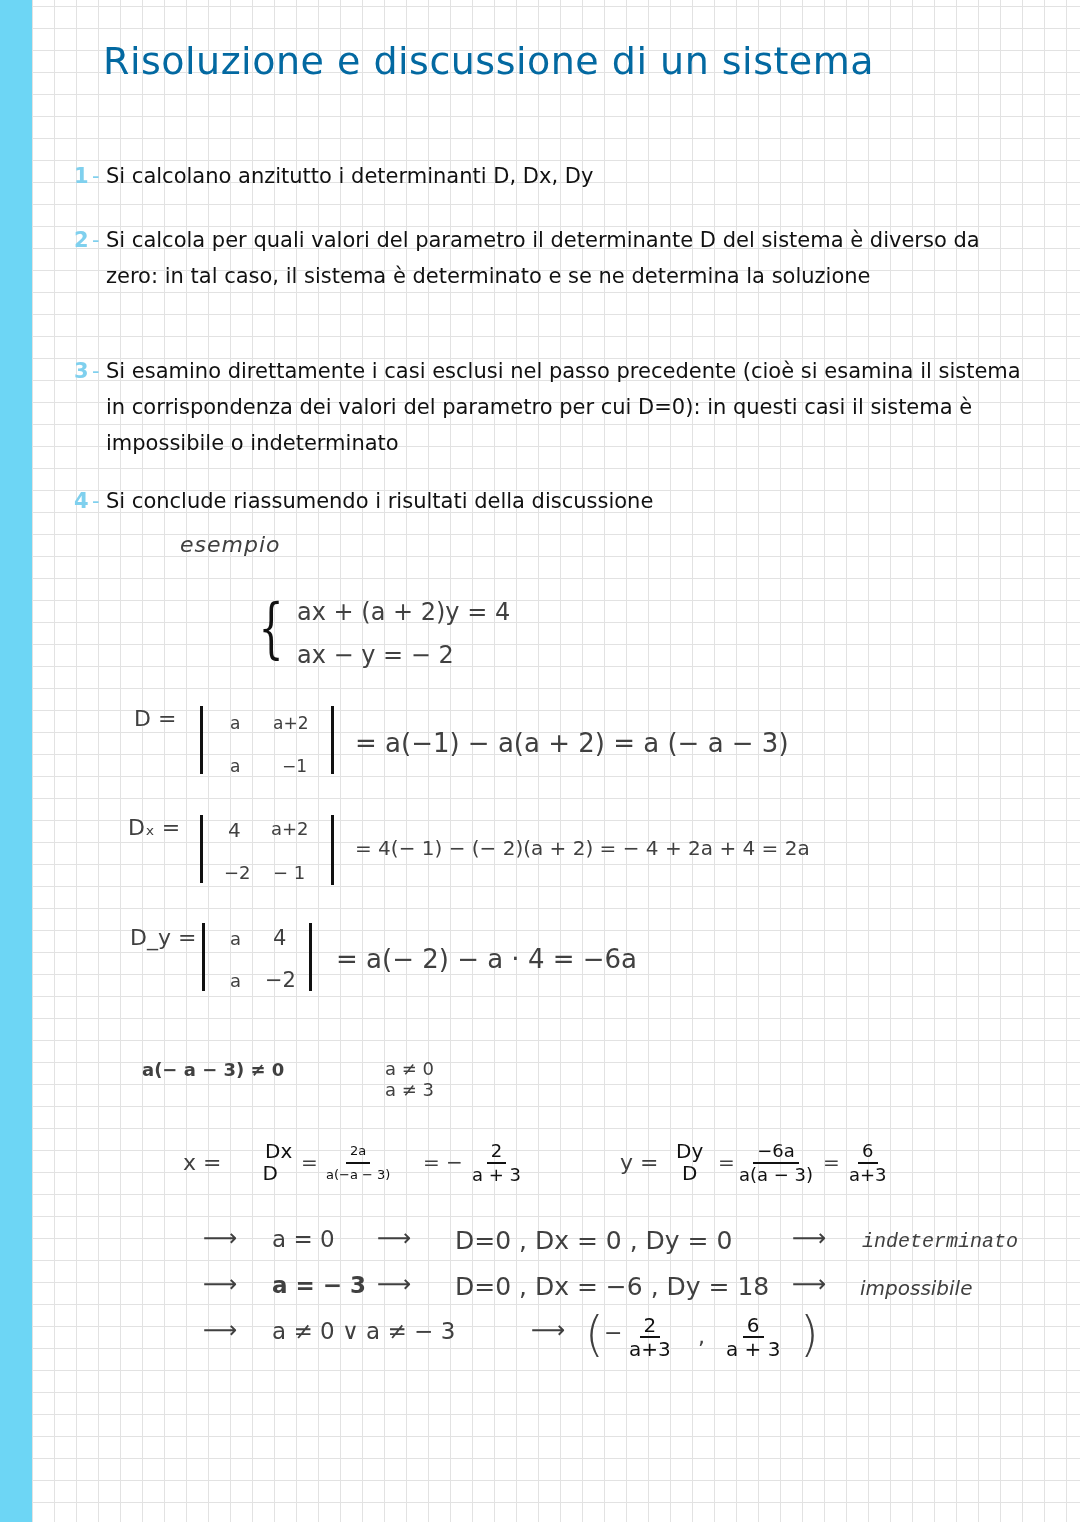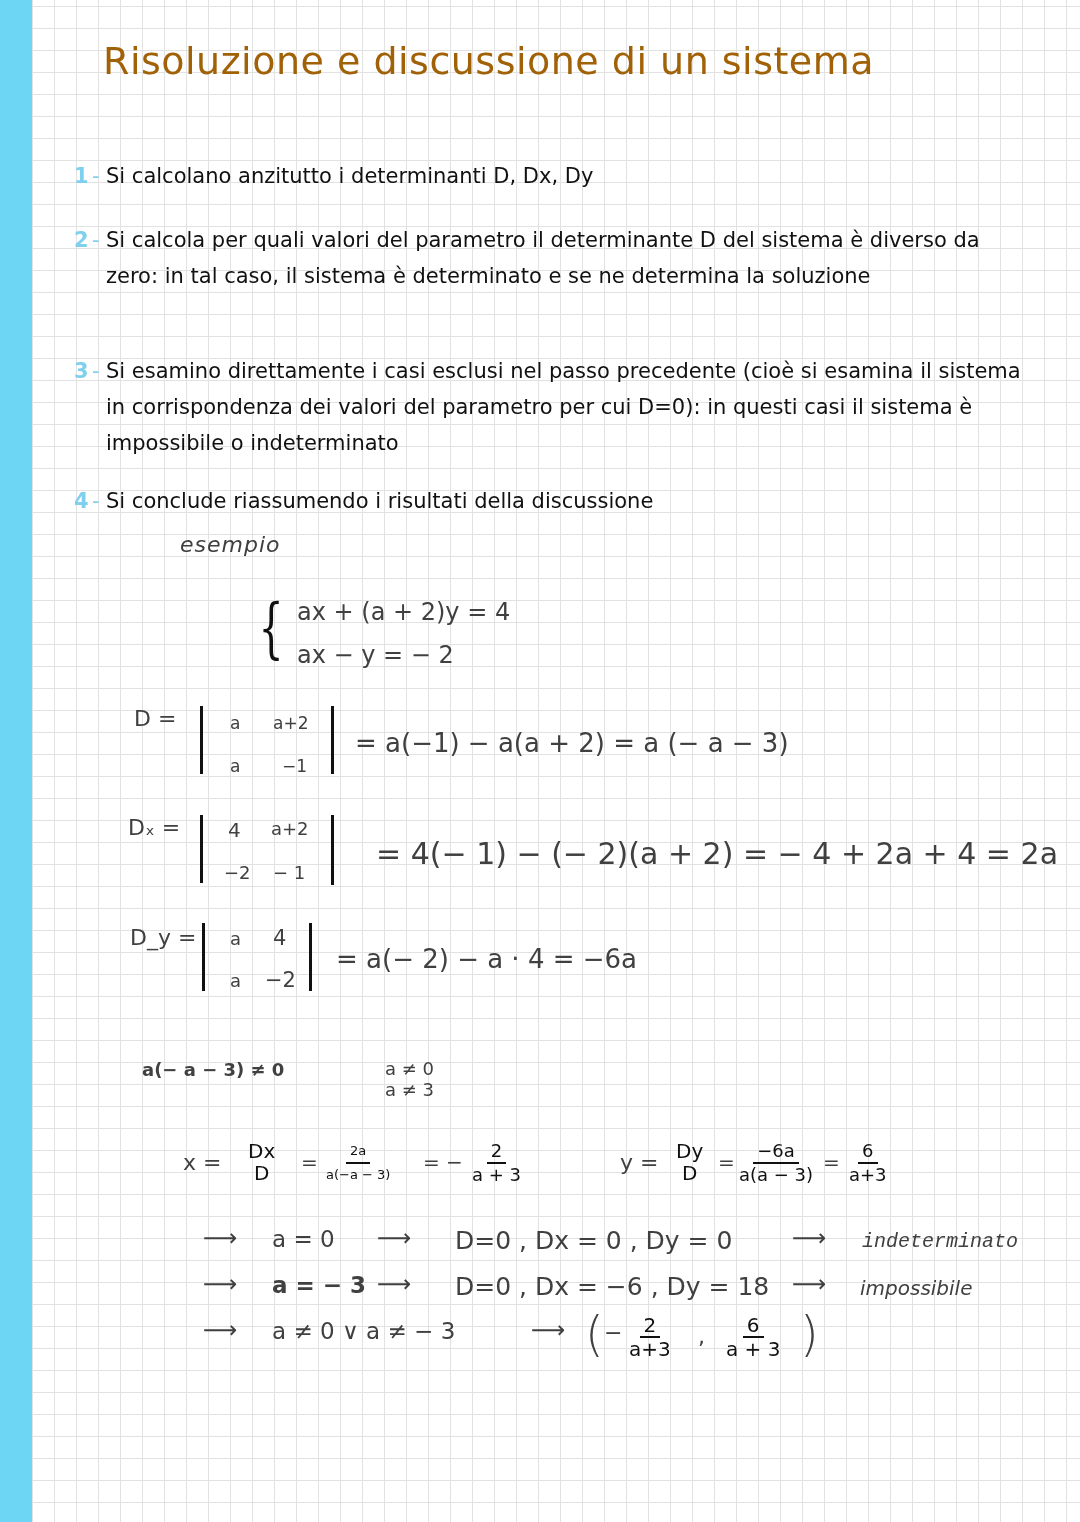--- a/index.html
+++ b/index.html
@@ -14,21 +14,21 @@
     font-family: "DejaVu Sans", sans-serif;
     color: #111;
   }
   .sidebar-bar {
     position: absolute; left: 0; top: 0; width: 32px; height: 1522px;
     background: #6dd6f5;
   }
   .title {
     position: absolute; left: 103px; top: 30px; width: 900px;
     font-family: "DejaVu Sans", sans-serif;
-    font-size: 38px; line-height: 62px; color: #a16207; font-weight: normal;
+    font-size: 38px; line-height: 62px; color: #0369a1; font-weight: normal;
     letter-spacing: 0.5px;
   }
   .step {
     position: absolute; left: 74px; width: 960px;
     font-family: "DejaVu Sans", sans-serif; font-size: 21px; line-height: 36px;
     color: #111;
     display: flex;
   }
   .step-num {
     color: #7fd0ee; font-weight: bold; width: 18px; flex: none;
@@ -100,38 +100,38 @@
 <div class="det-bar" style="left:331px; top:706px; height:68px;"></div>
 <div class="hw" style="left:355px; top:728px; font-size:26px;">= a(−1) − a(a + 2) = a (− a − 3)</div>
 
 <div class="hw" style="left:128px; top:815px; font-size:22px;">Dₓ =</div>
 <div class="det-bar" style="left:200px; top:815px; height:68px;"></div>
 <div class="hw" style="left:228px; top:818px; font-size:20px;">4</div>
 <div class="hw" style="left:271px; top:818px; font-size:18px;">a+2</div>
 <div class="hw" style="left:224px; top:862px; font-size:18px;">−2</div>
 <div class="hw" style="left:273px; top:862px; font-size:18px;">− 1</div>
 <div class="det-bar" style="left:331px; top:815px; height:70px;"></div>
-<div class="hw" style="left:376px; top:836px; font-size:30px;">= 4(− 1) − (− 2)(a + 2)   = − 4 + 2a + 4 = 2a</div>
+<div class="hw" style="left:355px; top:836px; font-size:20px;">= 4(− 1) − (− 2)(a + 2)   = − 4 + 2a + 4 = 2a</div>
 
 <div class="hw" style="left:130px; top:925px; font-size:22px;">D_y =</div>
 <div class="det-bar" style="left:202px; top:923px; height:68px;"></div>
 <div class="hw" style="left:230px; top:928px; font-size:18px;">a</div>
 <div class="hw" style="left:273px; top:926px; font-size:21px;">4</div>
 <div class="hw" style="left:230px; top:970px; font-size:18px;">a</div>
 <div class="hw" style="left:265px; top:968px; font-size:21px;">−2</div>
 <div class="det-bar" style="left:309px; top:923px; height:68px;"></div>
 <div class="hw" style="left:336px; top:944px; font-size:26px;">=  a(− 2) − a · 4 =  −6a</div>
 
 <div class="hw" style="left:142px; top:1059px; font-size:18px;font-weight:bold;">a(− a − 3) ≠ 0</div>
 <div class="hw" style="left:385px; top:1058px; font-size:18px;">a ≠ 0</div>
 <div class="hw" style="left:385px; top:1079px; font-size:18px;">a ≠ 3</div>
 
 <div class="hw" style="left:183px; top:1150px; font-size:22px;">x =</div>
 <div class="frac" style="left:244px; top:1140px; font-size:20px;">
-  <span class="num" style="border-bottom:none;">Dx</span>
+  <span class="num" style="border-bottom:none;margin-left:17px;">Dx</span>
   <span class="den">D</span>
 </div>
 <div class="hw" style="left:301px; top:1150px; font-size:20px;">=</div>
 <div class="frac" style="left:322px; top:1140px; font-size:13px;">
   <span class="num">2a</span>
   <span class="den">a(−a − 3)</span>
 </div>
 <div class="hw" style="left:423px; top:1150px; font-size:20px;">= −</div>
 <div class="frac" style="left:468px; top:1140px; font-size:18px;">
   <span class="num">2</span>

